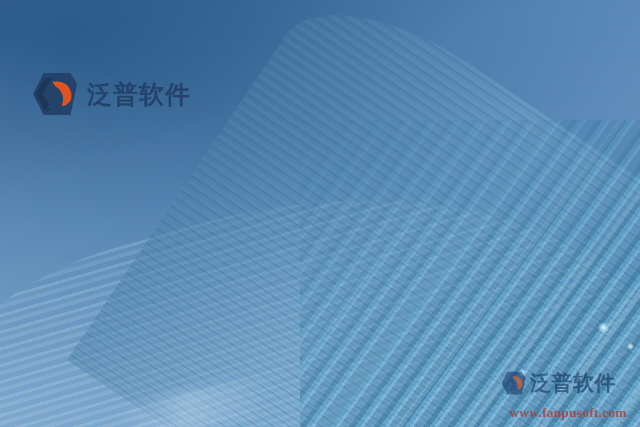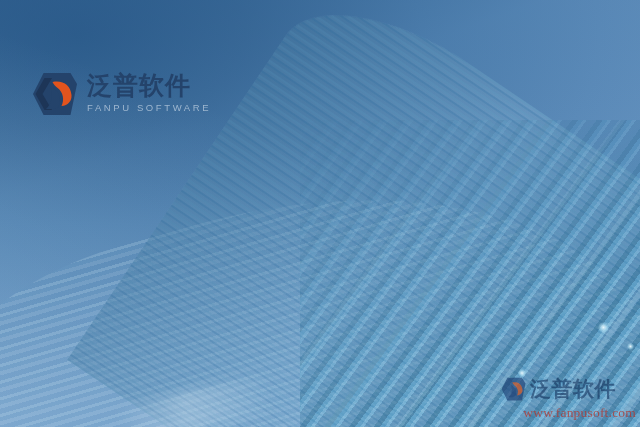--- a/index.html
+++ b/index.html
@@ -226,28 +226,29 @@
   .wm-mark { width: 26px; height: 26px; display: block; flex: none; }
   .wm-cn {
     font-size: 21px;
     font-weight: 700;
     color: rgba(18,48,92,0.72);
     letter-spacing: 0.5px;
     line-height: 1;
     font-family: "DejaVu Sans", "Liberation Sans", sans-serif;
   }
   .wm-url {
-    margin-top: 4px;
+    margin-top: 10px;
     font-size: 13.5px;
     color: #b4342b;
     letter-spacing: 0.2px;
     line-height: 1.1;
     font-family: "Liberation Serif", "DejaVu Serif", serif;
     opacity: 0.92;
-    text-align: right;
+    text-align: center;
+    font-weight: bold;
   }
 </style>
 </head>
 <body>
 
 <div id="poster">
 
   <div class="sky-wash"></div>
   <div class="sky-wash2"></div>
 
@@ -267,21 +268,20 @@
     <span class="brand-mark-wrap">
       <svg class="brand-mark" viewBox="0 0 48 48" xmlns="http://www.w3.org/2000/svg" aria-hidden="true">
         <path d="M13.6 3 L40.5 3 L47 14 L40.5 45 L13.6 45 L3 24 Z" fill="#24436b"></path>
         <path d="M14.5 8 L22 8 L12.5 24 L22 40 L14.5 40 L5.5 24 Z" fill="#1d3557"></path>
         <path d="M22.5 12 C33 10 40.5 15 41.5 25 C42 31 38 35.5 31.5 36 C34.5 30 33.5 22 27 17.5 C25 16 23.5 14 22.5 12 Z" fill="#e2541e"></path>
         <path d="M20.5 16 C27 19.5 30.5 25 30 32.5 C29.7 36 27.5 38.5 24 39 L16 39 C21.5 34 23 26 20.5 16 Z" fill="#24436b"></path>
       </svg>
     </span>
     <span class="brand-text">
       <span class="brand-cn">泛普软件</span>
-      <span class="brand-en">FANPU SOFTWARE</span>
     </span>
   </div>
 
 
   <div class="watermark">
     <div class="wm-row">
       <span>
         <svg class="wm-mark" viewBox="0 0 48 48" xmlns="http://www.w3.org/2000/svg" aria-hidden="true">
           <path d="M13.6 3 L40.5 3 L47 14 L40.5 45 L13.6 45 L3 24 Z" fill="#1c3f73" opacity="0.78"></path>
           <path d="M22.5 12 C33 10 40.5 15 41.5 25 C42 31 38 35.5 31.5 36 C34.5 30 33.5 22 27 17.5 C25 16 23.5 14 22.5 12 Z" fill="#d8581f" opacity="0.85"></path>

